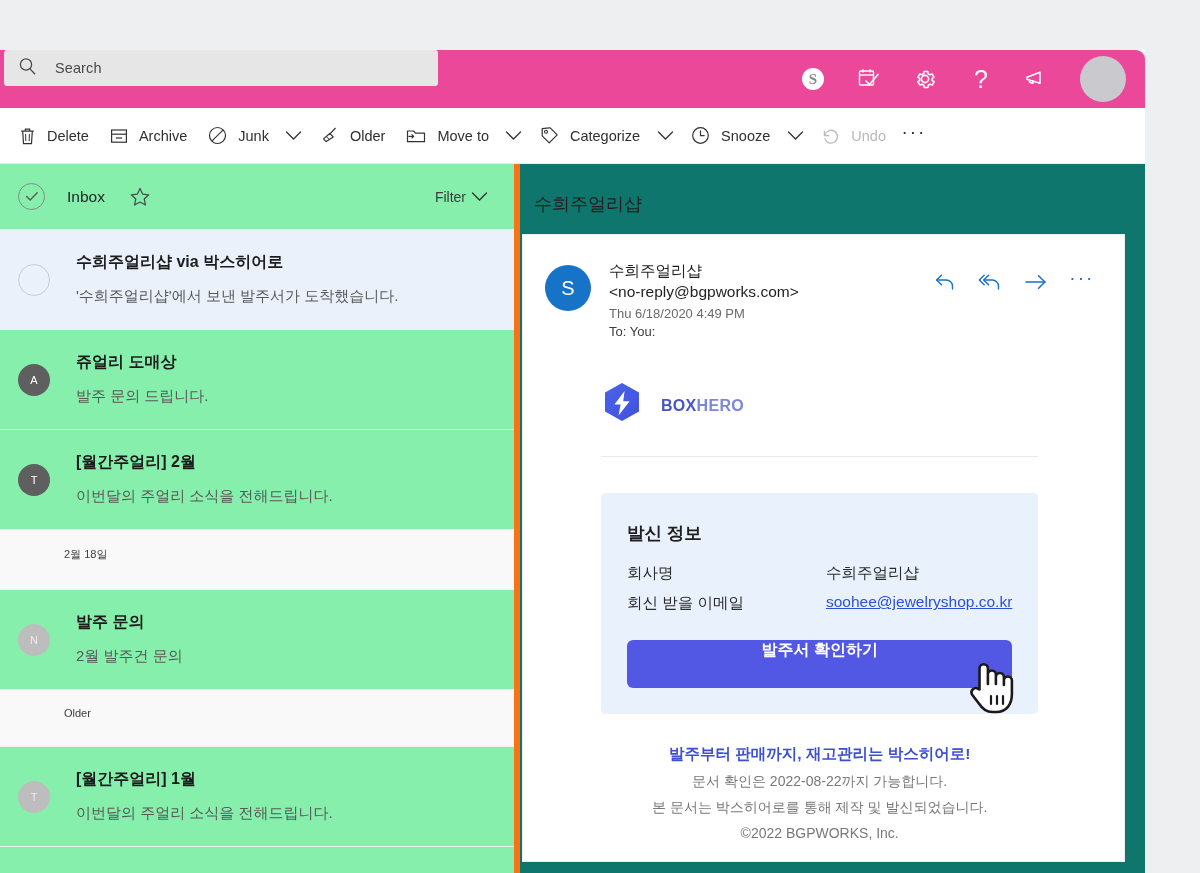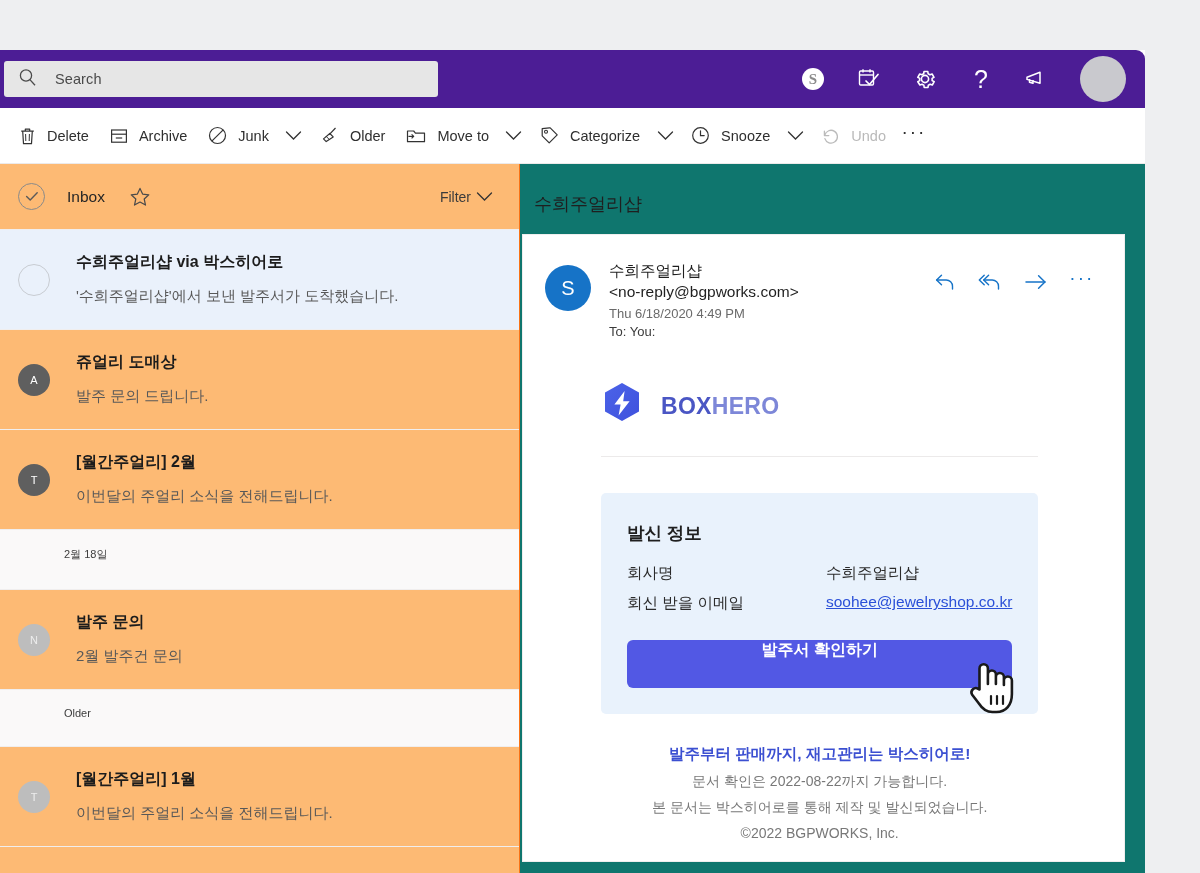--- a/index.html
+++ b/index.html
@@ -16,24 +16,23 @@
     left: 0; top: 50px;
     width: 1145px; height: 823px;
     background: #ffffff;
     overflow: hidden;
   }
 
   
   #top-header {
     position: relative;
     height: 58px;
-    background: #4c1d95;
+    background: #ec4899;
     border-top-right-radius: 9px;
     display: flex;
-    align-items: center;
   }
   #search-box {
     margin-left: 4px;
     width: 434px; height: 36px;
     background: #e6e6e6;
     border-radius: 3px;
     display: flex; align-items: center;
     padding-left: 14px;
     cursor: text;
   }
@@ -93,22 +92,22 @@
     cursor: pointer; color: #2f2f2f; font-size: 19px;
     letter-spacing: 2px; padding-bottom: 7px;
   }
 
   
   #body-split { display: flex; height: 709px; }
 
   
   #msg-list-pane {
     width: 520px; flex: 0 0 520px;
-    background: #fdba74;
-    border-right: 1px solid #f97316;
+    background: #86efac;
+    border-right: 6px solid #f97316;
     position: relative;
   }
   #list-header {
     height: 66px;
     display: flex; align-items: center;
     padding: 0 22px 0 18px;
     border-bottom: 1px solid #f0eeee;
   }
   #select-all-circle {
     width: 27px; height: 27px; border-radius: 50%;
@@ -189,21 +188,21 @@
   #msg-actions {
     margin-left: auto; display: flex; align-items: center;
     gap: 20px; padding-top: 6px;
   }
   #msg-actions .mact { cursor: pointer; display: flex; color: #1673c7; }
   #msg-more { font-size: 19px; color: #1673c7; letter-spacing: 2px; padding-bottom: 8px; }
 
   
   #email-body { padding: 0 8px; }
   #logo-row { display: flex; align-items: center; margin: 42px 0 0 48px; }
-  #logo-word { margin-left: 18px; font-size: 23px; font-weight: bold; letter-spacing: .3px; }
+  #logo-word { margin-left: 18px; font-size: 16px; font-weight: bold; letter-spacing: .3px; }
   #logo-box { color: #4a56c4; }
   #logo-hero { color: #7d87d8; }
   #body-divider { margin: 25px 48px 0 48px; border-top: 1px solid #eceaea; }
 
   #info-panel {
     margin: 36px 48px 0 48px;
     background: #e9f2fc; border-radius: 5px;
     padding: 28px 26px 26px 26px;
     position: relative;
   }

